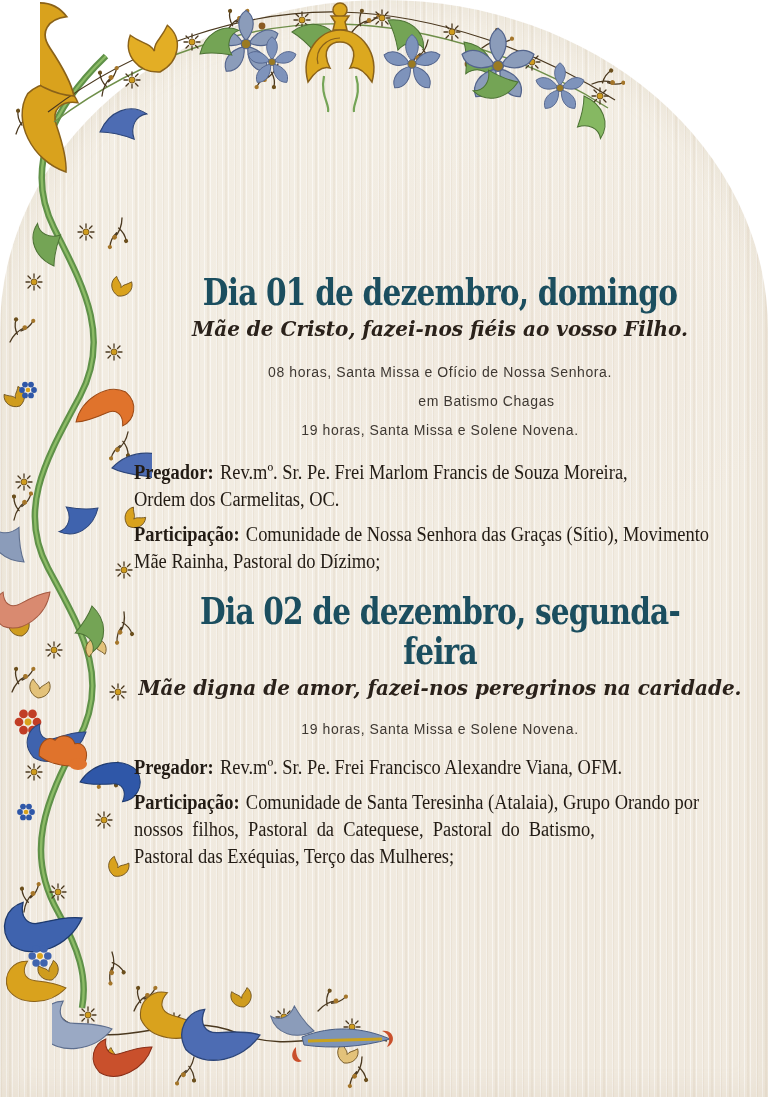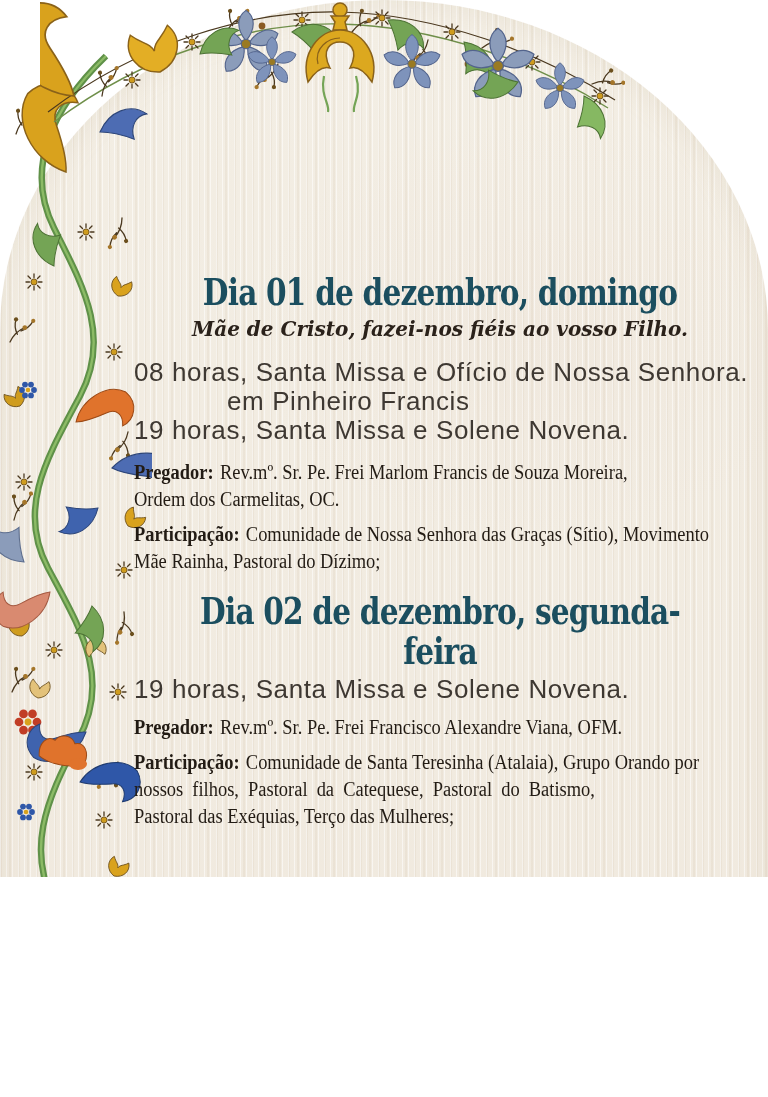--- a/index.html
+++ b/index.html
@@ -1,17 +1,17 @@
 <!DOCTYPE html>
 <html><head>
 <meta charset="utf-8">
 <style>
   html,body{margin:0;padding:0;}
   body{width:768px;height:1097px;background:#ffffff;font-family:"Liberation Sans",sans-serif;overflow:hidden;}
-  .page{position:relative;width:768px;height:877px;background:#ffffff;overflow:hidden;}
+  .page{position:relative;width:768px;height:1097px;background:#ffffff;overflow:hidden;}
 
   
   .arch{
     position:absolute;left:0;top:0;width:768px;height:1097px;
     border-radius:390px 390px 0 0 / 335px 335px 0 0;
     background-color:#f1ebe0;
     background-image:
       repeating-linear-gradient(90deg, rgba(255,255,255,.55) 0 1px, rgba(255,255,255,0) 1px 6px),
       repeating-linear-gradient(90deg, rgba(199,180,152,.14) 0 2px, rgba(199,180,152,0) 2px 9px),
       radial-gradient(420px 300px at 70% 30%, rgba(226,204,192,.12), rgba(226,204,192,0) 70%),
@@ -34,22 +34,22 @@
     transform:scaleX(.8);transform-origin:50% 50%;
   }
   .day-title.second{margin-top:16px;}
   .motto{
     font-family:"DejaVu Serif",serif;font-weight:bold;font-style:italic;
     font-size:20px;line-height:26px;color:#2a211a;text-align:center;margin:0 0 16px 0;
   }
   .motto.second{margin-bottom:14px;}
   .schedule p{
     font-family:"Liberation Sans",sans-serif;
-    font-size:26px;line-height:29px;letter-spacing:.6px;
-    color:#3e3832;margin:0;white-space:nowrap;
+    font-size:14px;line-height:29px;letter-spacing:.6px;
+    color:#3e3832;margin:0;white-space:nowrap;text-align:center;
   }
   .schedule p.indent{margin-left:93px;}
   .role-block{
     transform:scaleX(.9);transform-origin:left top;width:680px;
     font-family:"Liberation Serif",serif;color:#221b14;
   }
   .role-block p{font-size:20.5px;line-height:27px;margin:0;white-space:nowrap;}
   .role-label{font-weight:bold;margin-right:7px;}
   .rb-preg1{margin-top:14px;}
   .rb-part1{margin-top:8px;}
@@ -227,35 +227,36 @@
       <path d="M244 72 C236 80 242 90 250 86 C244 84 244 76 244 72 Z" fill="#c9502c"></path>
     </svg>
 
     <div class="content">
 
       <section>
         <h1 class="day-title">Dia 01 de dezembro, domingo</h1>
         <p class="motto">Mãe de Cristo, fazei-nos fiéis ao vosso Filho.</p>
         <div class="schedule">
           <p>08 horas, Santa Missa e Ofício de Nossa Senhora.</p>
-          <p class="indent">em Pinheiro Francis</p>
+          <p class="indent">em Batismo Chagas</p>
           <p>19 horas, Santa Missa e Solene Novena.</p>
         </div>
         <div class="role-block rb-preg1">
           <p><span class="role-label">Pregador:</span><span>Rev.mº. Sr. Pe. Frei Marlom Francis de Souza Moreira,</span></p>
           <p class="cont-preg">Ordem dos Carmelitas, OC.</p>
         </div>
         <div class="role-block rb-part1">
           <p><span class="role-label">Participação:</span><span>Comunidade de Nossa Senhora das Graças (Sítio), Movimento</span></p>
           <p class="cont-part1">Mãe Rainha, Pastoral do Dízimo;</p>
         </div>
       </section>
 
       <section>
         <h1 class="day-title second">Dia 02 de dezembro, segunda-feira</h1>
+        <p class="motto second">Mãe digna de amor, fazei-nos peregrinos na caridade.</p>
         <div class="schedule">
           <p>19 horas, Santa Missa e Solene Novena.</p>
         </div>
         <div class="role-block rb-preg2">
           <p><span class="role-label">Pregador:</span><span>Rev.mº. Sr. Pe. Frei Francisco Alexandre Viana, OFM.</span></p>
         </div>
         <div class="role-block rb-part2">
           <p><span class="role-label">Participação:</span><span>Comunidade de Santa Teresinha (Atalaia), Grupo Orando por</span></p>
           <p class="cont-part2 just">nossos filhos, Pastoral da Catequese, Pastoral do Batismo,</p>
           <p class="cont-part2">Pastoral das Exéquias, Terço das Mulheres;</p>

